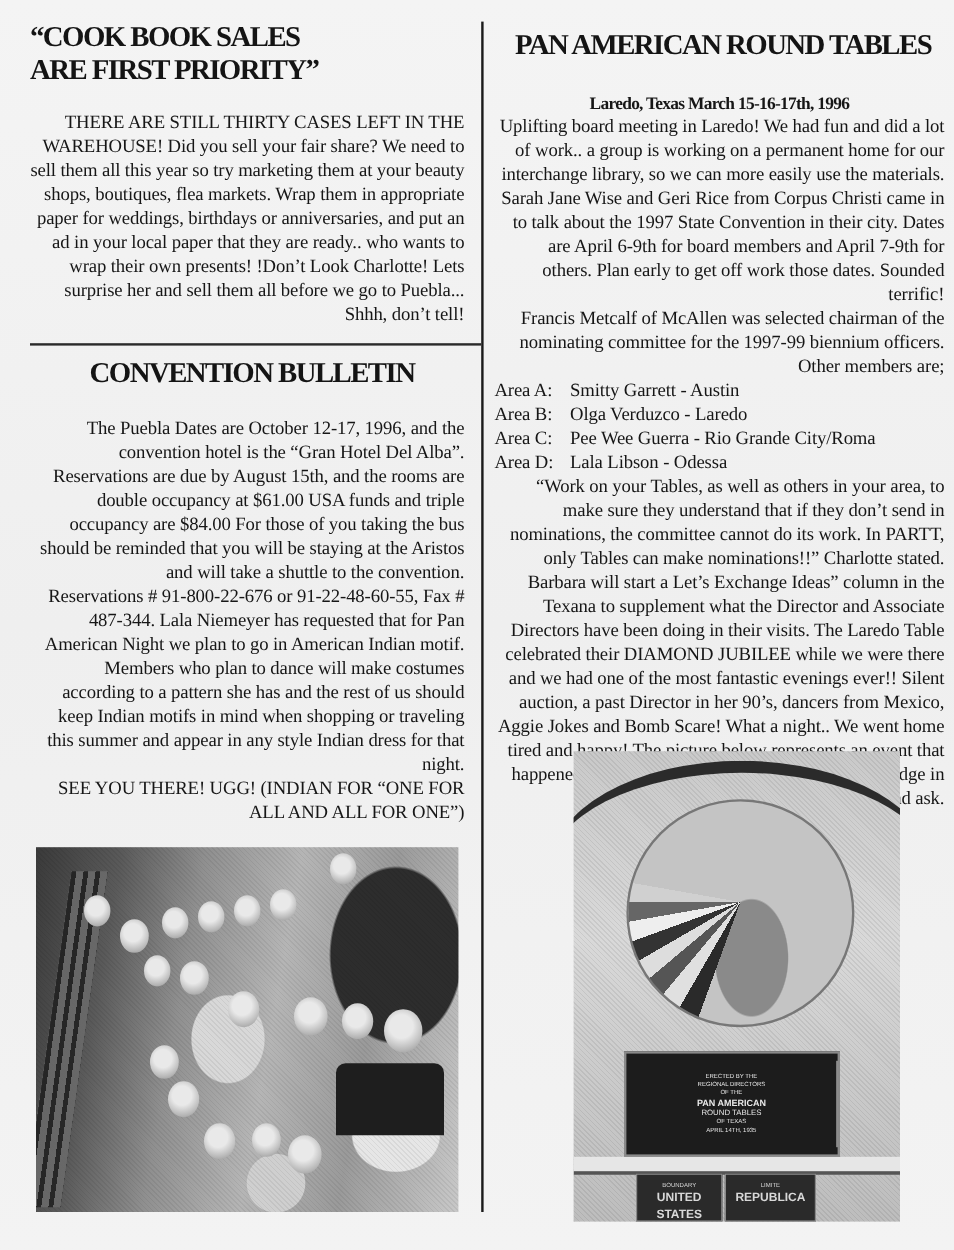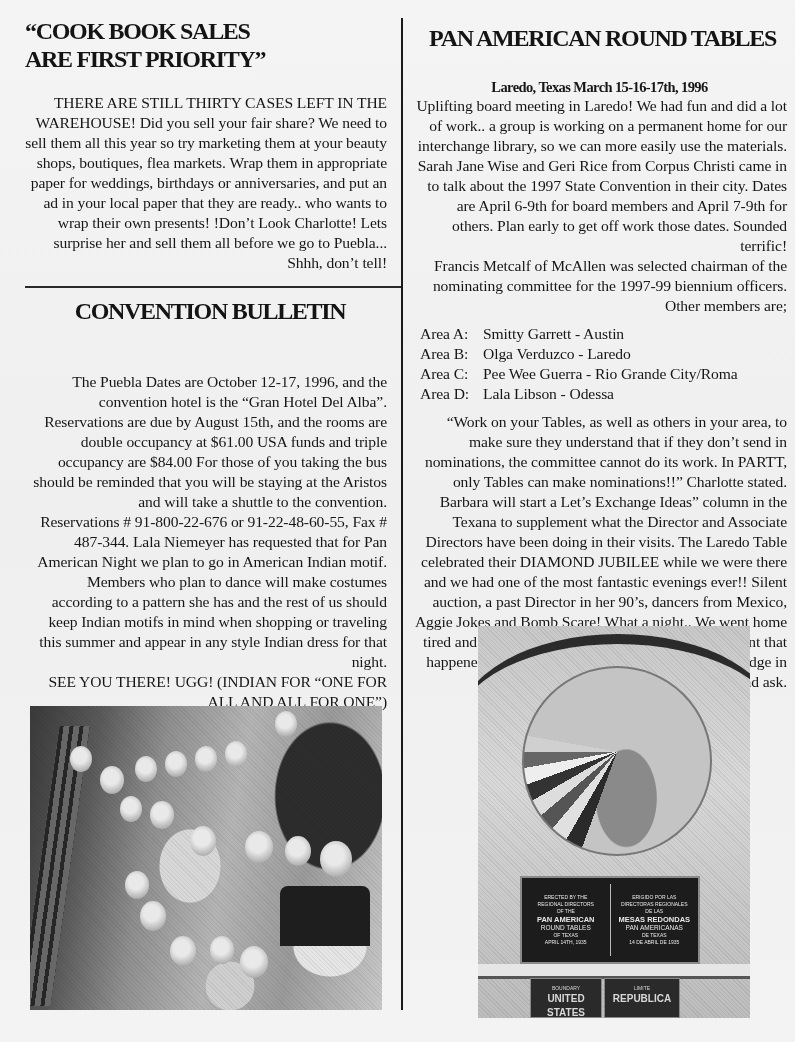--- a/index.html
+++ b/index.html
@@ -98,30 +98,29 @@
     position: absolute;
     left: 25px;
     top: 93px;
     width: 362px;
   }
   .conv-body {
     position: absolute;
     left: 25px;
     top: 348px;
     width: 362px;
-    margin-top: 24px;
   }
   .board-body {
     position: absolute;
     left: 412px;
     top: 96px;
     width: 375px;
   }
   .area-list {
-    margin: 8px;
+    margin: 0;
     padding: 0;
     list-style: none;
   }
   .area-list li {
     display: flex;
     text-align: left;
   }
   .area-list .area-label {
     width: 63px;
     flex: none;
@@ -343,29 +342,20 @@
       <div class="plaque-half">
         <span>ERECTED BY THE</span>
         <span>REGIONAL DIRECTORS</span>
         <span>OF THE</span>
         <span class="big">PAN AMERICAN</span>
         <span style="font-size:6.5px;line-height:8px;">ROUND TABLES</span>
         <span>OF TEXAS</span>
         <span>APRIL 14TH, 1935</span>
       </div>
       <div class="plaque-divider"></div>
-      <div class="plaque-half">
-        <span>ERIGIDO POR LAS</span>
-        <span>DIRECTORAS REGIONALES</span>
-        <span>DE LAS</span>
-        <span class="big">MESAS REDONDAS</span>
-        <span style="font-size:6.5px;line-height:8px;">PAN AMERICANAS</span>
-        <span>DE TEXAS</span>
-        <span>14 DE ABRIL DE 1935</span>
-      </div>
     </div>
     <div class="ledge"></div>
     <div class="boundary boundary-us">
       <div>BOUNDARY</div>
       <div class="big">UNITED STATES</div>
     </div>
     <div class="boundary boundary-mx">
       <div>LIMITE</div>
       <div class="big">REPUBLICA</div>
     </div>

